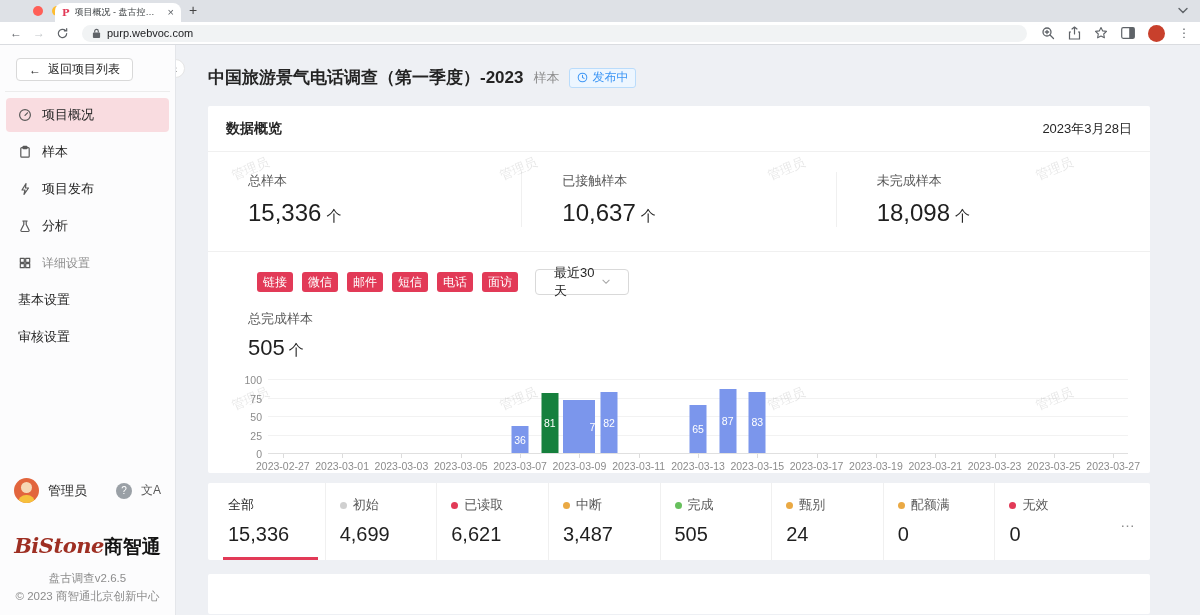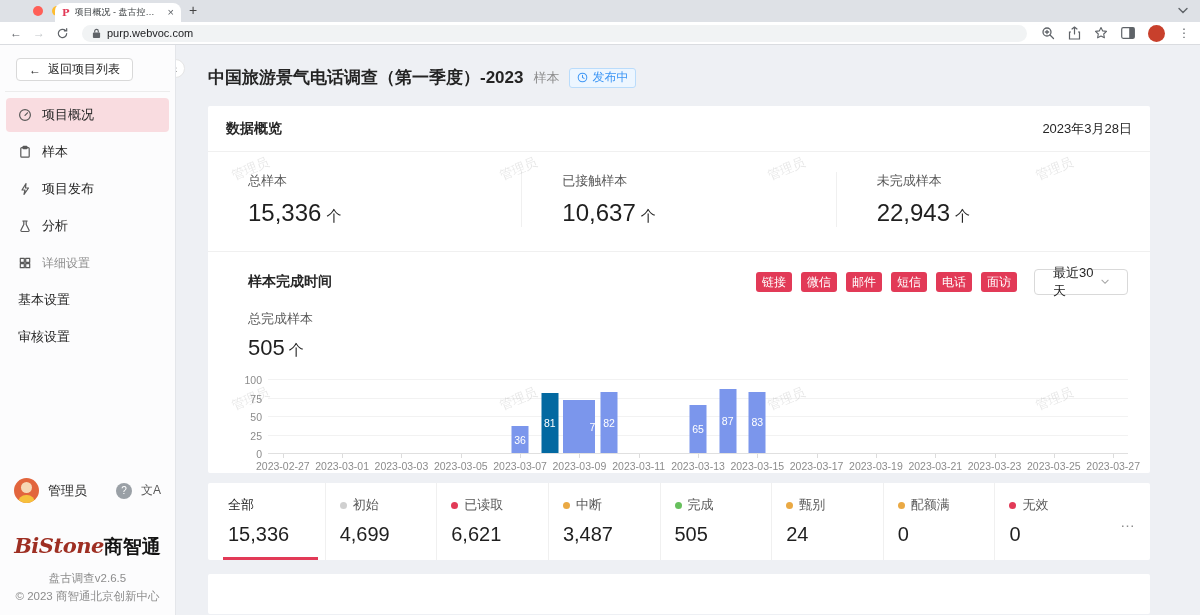--- a/index.html
+++ b/index.html
@@ -282,26 +282,25 @@
         <div class="stat">
           <div class="stat-label">总样本</div>
           <div class="stat-value"><span>15,336</span><span class="stat-unit">个</span></div>
         </div>
         <div class="stat">
           <div class="stat-label">已接触样本</div>
           <div class="stat-value"><span>10,637</span><span class="stat-unit">个</span></div>
         </div>
         <div class="stat">
           <div class="stat-label">未完成样本</div>
-          <div class="stat-value"><span>22,943</span><span class="stat-unit">个</span></div>
+          <div class="stat-value"><span>18,098</span><span class="stat-unit">个</span></div>
         </div>
       </div>
 
       <div class="comp-head">
-        <span class="comp-title">样本完成时间</span>
         <span id="channels"><button class="chan-btn">链接</button><button class="chan-btn">微信</button><button class="chan-btn">邮件</button><button class="chan-btn">短信</button><button class="chan-btn">电话</button><button class="chan-btn">面访</button></span>
         <div class="range-select">
           <span>最近30天</span>
           <svg width="9" height="6" viewBox="0 0 9 6">
               <path d="M1 1l3.5 3.5L8 1" stroke="#a6a6a6" stroke-width="1.2" fill="none" stroke-linecap="round"></path>
             </svg>
         </div>
       </div>
 
       <div class="total-block">
@@ -347,21 +346,21 @@
             <div class="xlab" style="left: 77.5862%;">2023-03-21</div>
             <div class="xtick" style="left: 84.4828%;"></div>
             <div class="xlab" style="left: 84.4828%;">2023-03-23</div>
             <div class="xtick" style="left: 91.3793%;"></div>
             <div class="xlab" style="left: 91.3793%;">2023-03-25</div>
             <div class="xtick" style="left: 98.2759%;"></div>
             <div class="xlab" style="left: 98.2759%;">2023-03-27</div>
             <div class="bar" style="left: 29.3103%; height: 36%; background: rgb(123, 150, 236);">
               <span class="bar-val">36</span>
             </div>
-            <div class="bar" style="left: 32.7586%; height: 81%; background: #0369a1; text-align: center;">
+            <div class="bar" style="left: 32.7586%; height: 81%; background: #15803d; text-align: center;">
               <span class="bar-val">81</span>
             </div>
             <div class="bar" style="left: 36.2069%; height: 71%; background: rgb(123, 150, 236); padding-left: 32px;">
               <span class="bar-val">71</span>
             </div>
             <div class="bar" style="left: 39.6552%; height: 82%; background: rgb(123, 150, 236);">
               <span class="bar-val">82</span>
             </div>
             <div class="bar" style="left: 50%; height: 65%; background: rgb(123, 150, 236);">
               <span class="bar-val">65</span>

